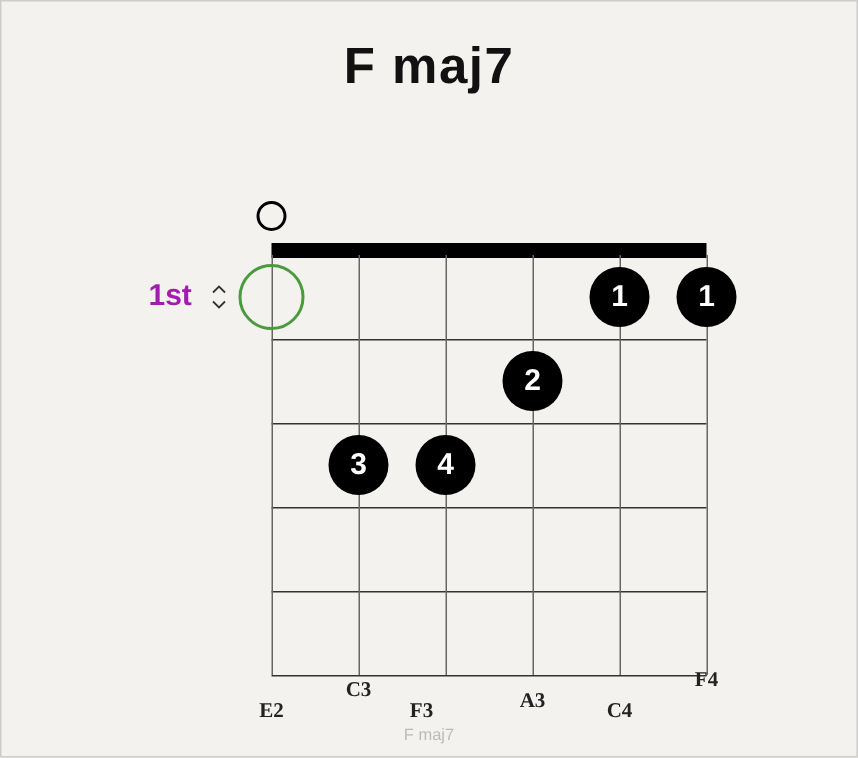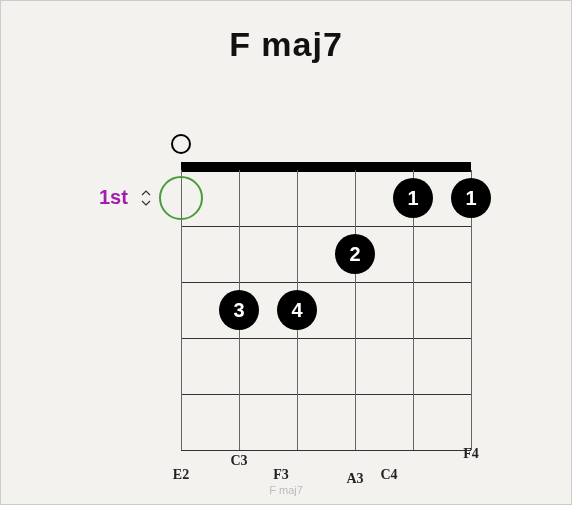--- a/index.html
+++ b/index.html
@@ -88,18 +88,18 @@
     <div class="open-mark" style="left: 180px; top: 72px;"></div>
     <div class="open-ring" style="left: 180px; top: 126px;"></div>
     <div class="dot" style="left: 412px; top: 126px;">1</div>
     <div class="dot" style="left: 470px; top: 126px;">1</div>
     <div class="dot" style="left: 354px; top: 182px;">2</div>
     <div class="dot" style="left: 238px; top: 238px;">3</div>
     <div class="dot" style="left: 296px; top: 238px;">4</div>
     <div class="note-label" style="left: 180px; top: 395px;">E2</div>
     <div class="note-label" style="left: 238px; top: 381px;">C3</div>
     <div class="note-label" style="left: 280px; top: 395px;">F3</div>
-    <div class="note-label" style="left: 354px; top: 399px;">A3</div>
-    <div class="note-label" style="left: 388px; top: 395px;">C4</div>
+    <div class="note-label" style="left: 354px; top: 388px;">A3</div>
+    <div class="note-label" style="left: 412px; top: 395px;">C4</div>
     <div class="note-label" style="left: 470px; top: 374px;">F4</div>
   </div>
 
 <div class="caption">F maj7</div>
 
 </body></html>

